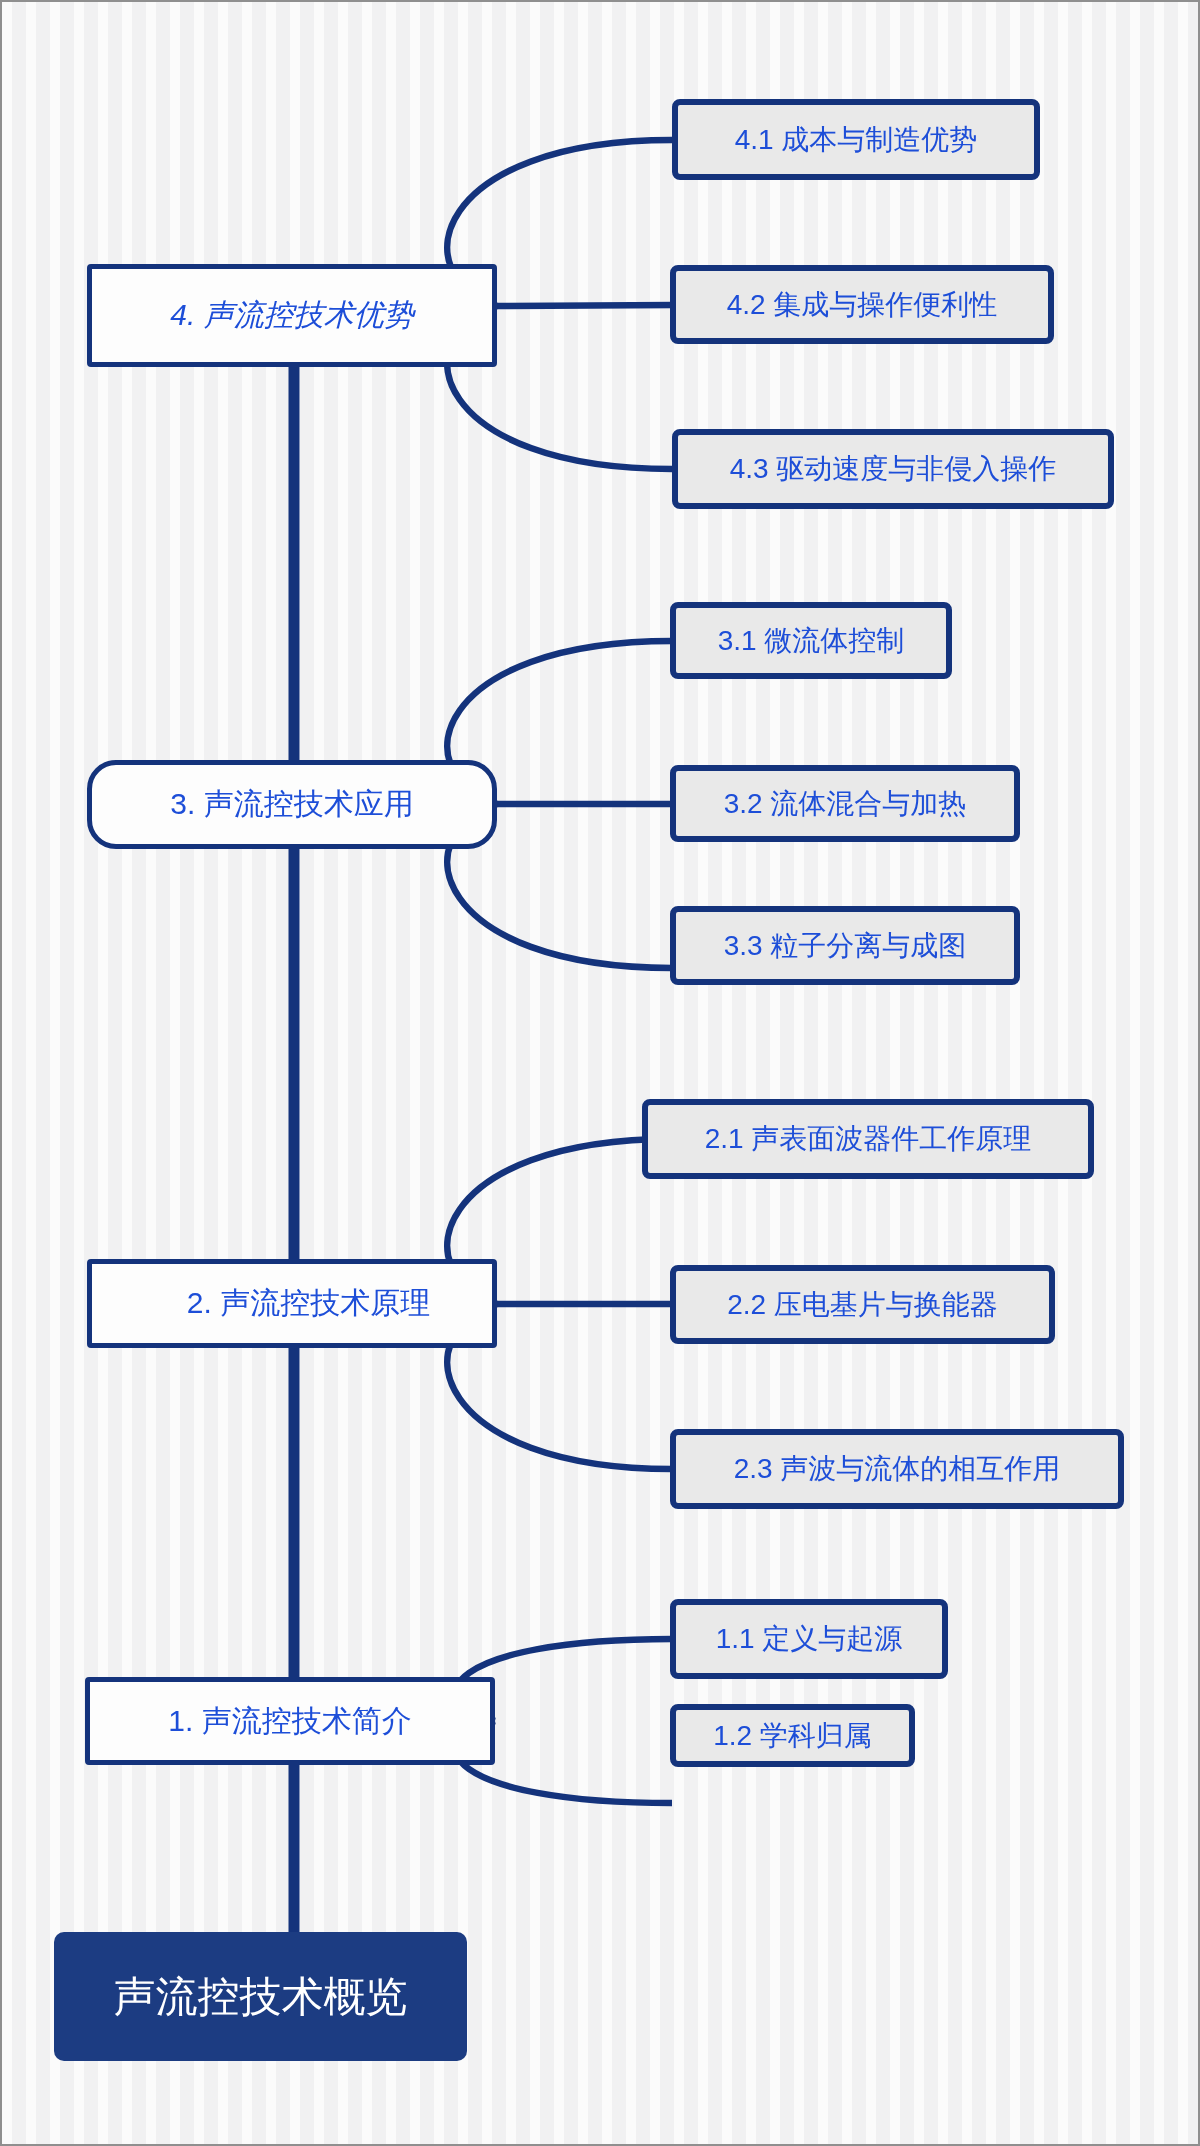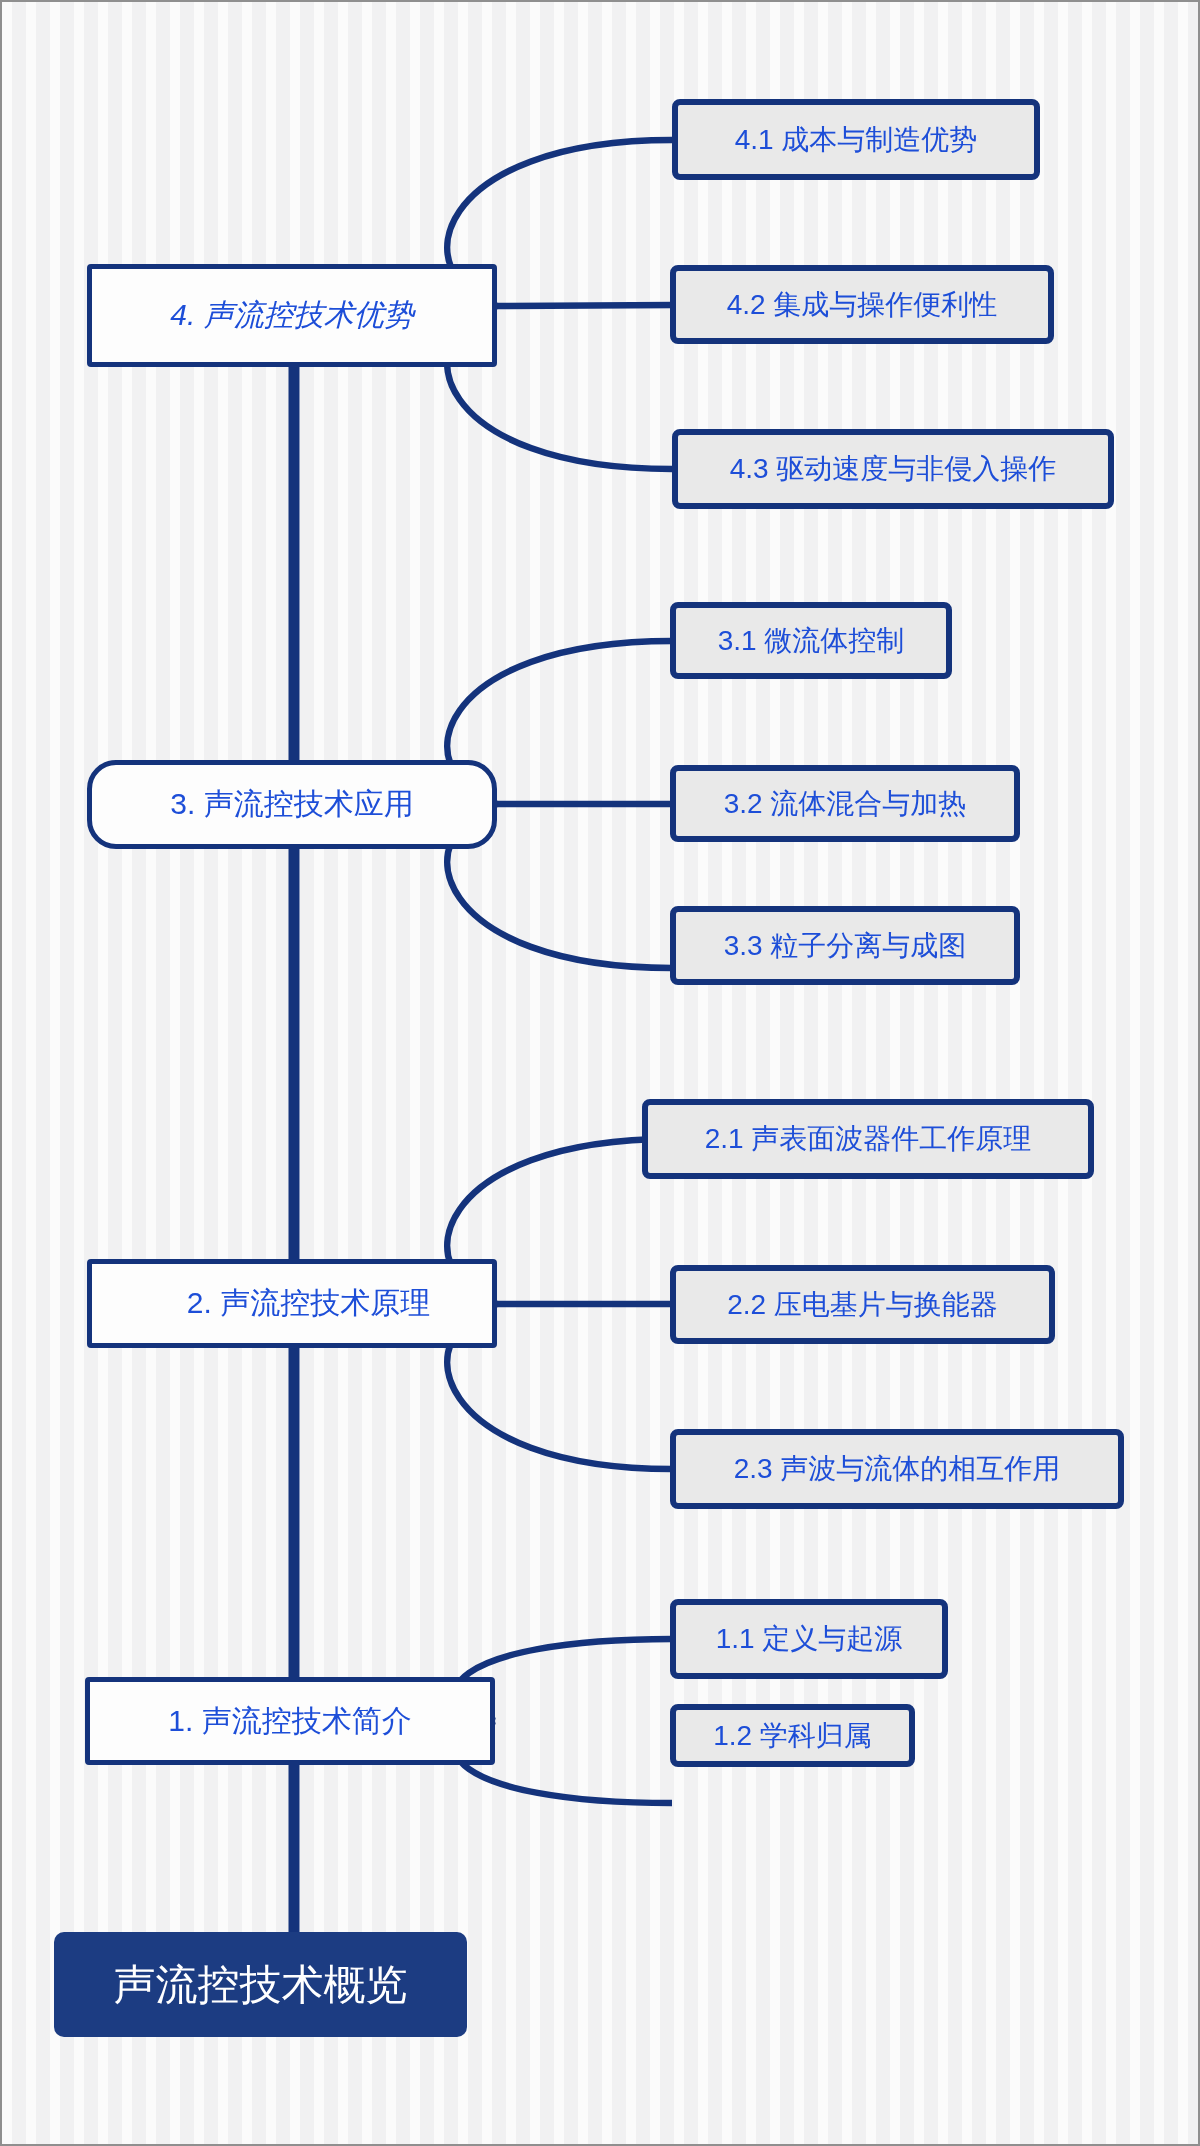--- a/index.html
+++ b/index.html
@@ -40,21 +40,21 @@
     background:#1c3c82;
     border-radius:10px;
     color:#ffffff;
     font-size:42px;
   }
   
   #main4{left:85px;top:262px;width:410px;height:103px;font-style:italic;}
   #main3{left:85px;top:758px;width:410px;height:89px;border-radius:29px;}
   #main2{left:85px;top:1257px;width:410px;height:89px;padding-left:33px;}
   #main1{left:83px;top:1675px;width:410px;height:88px;}
-  #rootnode{left:52px;top:1930px;width:413px;height:105px;}
+  #rootnode{left:52px;top:1930px;width:413px;height:129px;}
   
   #sub41{left:670px;top:97px;width:368px;height:81px;}
   #sub42{left:668px;top:263px;width:384px;height:79px;}
   #sub43{left:670px;top:427px;width:442px;height:80px;}
   #sub31{left:668px;top:600px;width:282px;height:77px;}
   #sub32{left:668px;top:763px;width:350px;height:77px;}
   #sub33{left:668px;top:904px;width:350px;height:79px;}
   #sub21{left:640px;top:1097px;width:452px;height:80px;}
   #sub22{left:668px;top:1263px;width:385px;height:79px;}
   #sub23{left:668px;top:1427px;width:454px;height:80px;}

